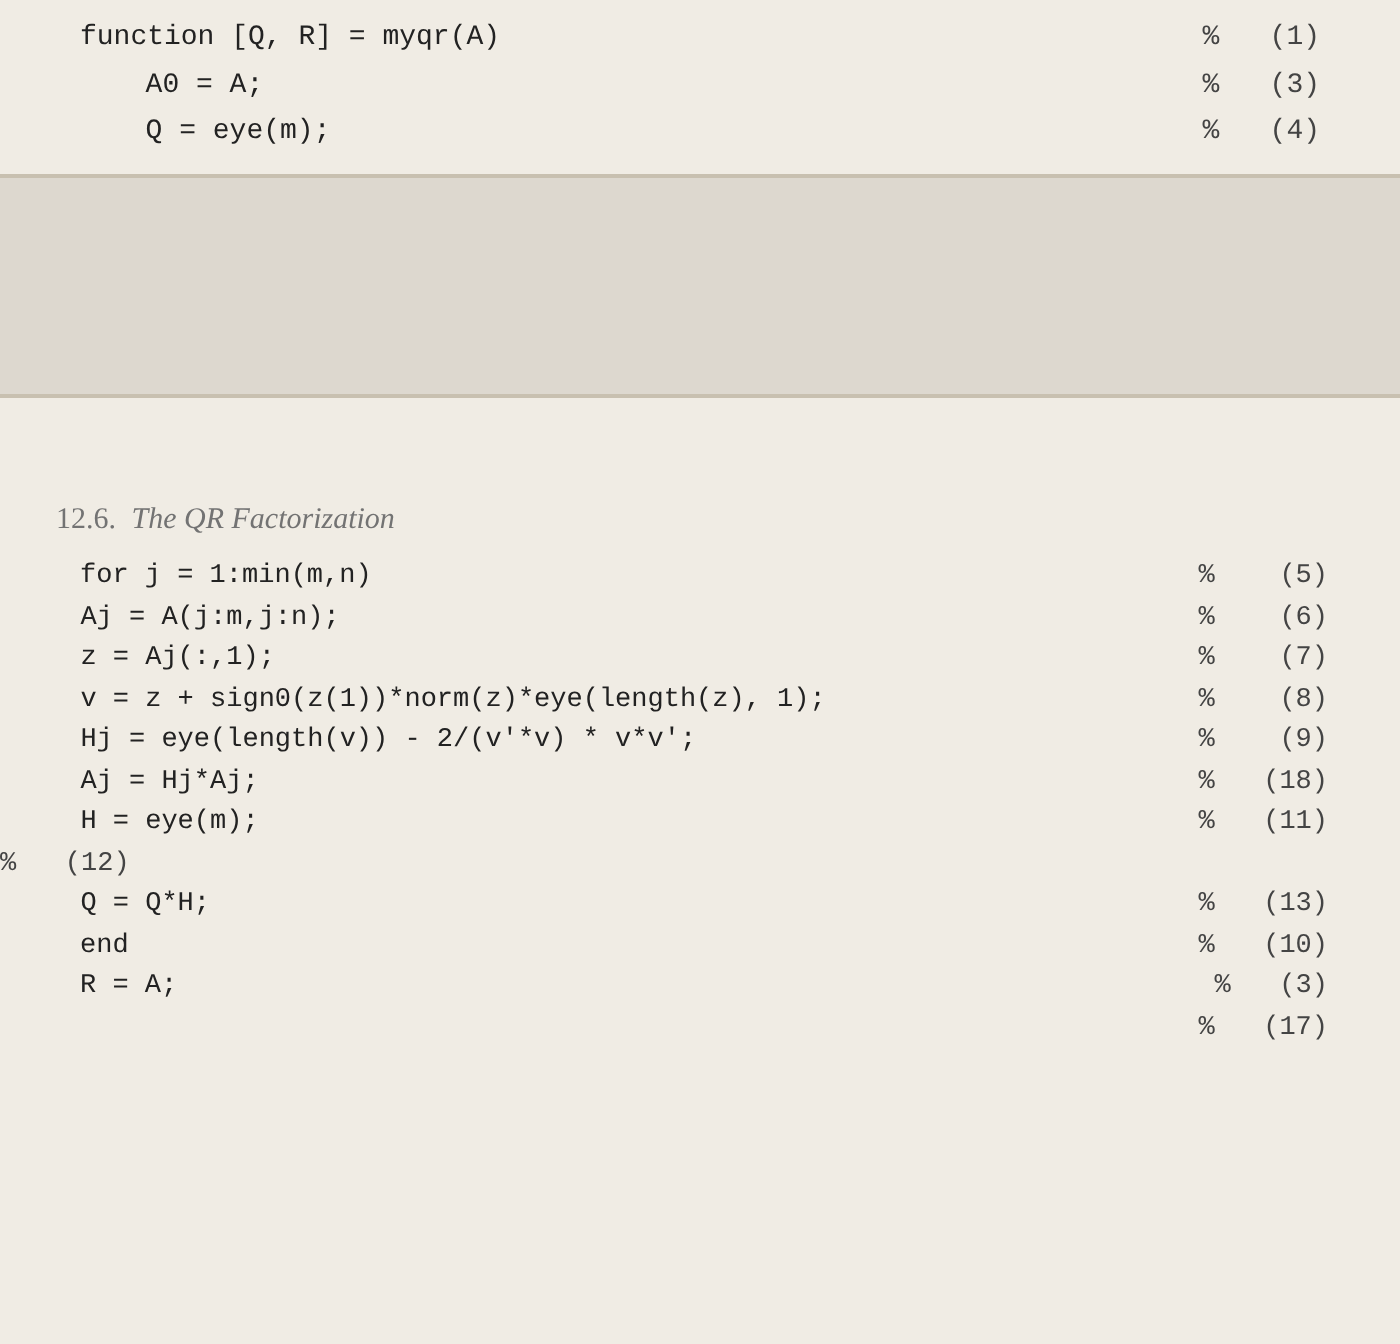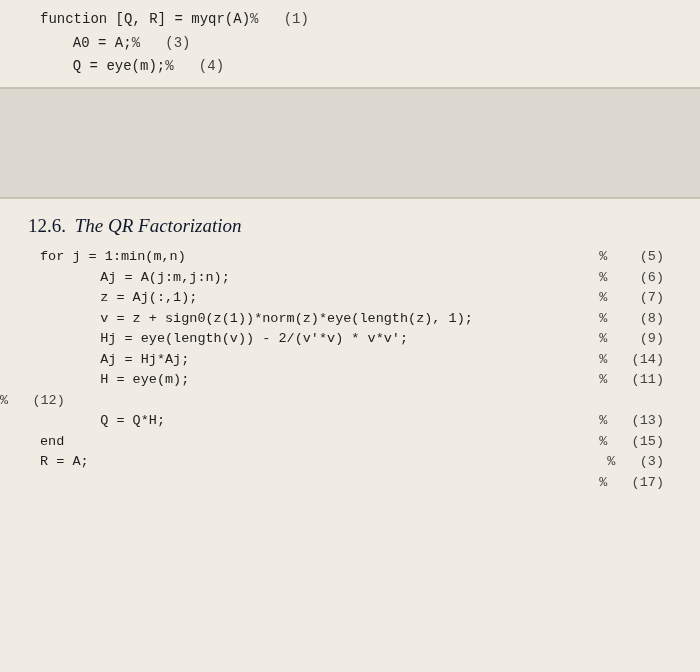--- a/index.html
+++ b/index.html
@@ -28,21 +28,21 @@
     .top-code-block {
       background-color: #f0ece4;
       padding: 8px 0 8px 0;
       position: relative;
       border-bottom: 2px solid #c8c0b0;
     }
 
     .code-line {
       display: flex;
       align-items: baseline;
-      justify-content: flex-start;
+      justify-content: space-between;
       padding: 1px 0;
       font-size: 14px;
       line-height: 1.55;
     }
 
     .code-text {
       padding-left: 40px;
       color: #222;
       white-space: pre;
     }
@@ -67,24 +67,25 @@
     }
 
     
     .bottom-section {
       background-color: #f0ece4;
       padding: 10px 0;
     }
 
     .section-title {
       font-family: Georgia, 'Times New Roman', serif;
-      font-size: 19px;
-      color: #0f172a;
+      font-size: 15px;
+      color: #737373;
       padding: 6px 0 10px 28px;
       font-style: normal;
+      margin-top: 37px;
     }
 
     .section-title .section-num {
       font-style: normal;
       margin-right: 4px;
     }
 
     .section-title .section-name {
       font-style: italic;
     }
@@ -96,21 +97,21 @@
     .code-line-bottom {
       display: flex;
       align-items: flex-start;
       justify-content: space-between;
       padding: 0;
       font-size: 13.5px;
       line-height: 1.52;
     }
 
     .code-text-bottom {
-      padding-left: 84px;
+      padding-left: 24px;
       color: #222;
       white-space: pre;
     }
 
     .code-text-bottom.indent-less {
       padding-left: 40px;
     }
 
     .line-comment-bottom {
       padding-right: 36px;
@@ -169,41 +170,41 @@
         <span class="line-comment-bottom">%    (8)</span>
       </div>
 
       <div class="code-line-bottom">
         <span class="code-text-bottom">  Hj = eye(length(v)) - 2/(v'*v) * v*v';</span>
         <span class="line-comment-bottom">%    (9)</span>
       </div>
 
       <div class="code-line-bottom">
         <span class="code-text-bottom">  Aj = Hj*Aj;</span>
-        <span class="line-comment-bottom">%   (14)</span>
+        <span class="line-comment-bottom">%   (18)</span>
       </div>
 
       <div class="code-line-bottom">
         <span class="code-text-bottom">  H = eye(m);</span>
         <span class="line-comment-bottom">%   (11)</span>
       </div>
 
       <div class="code-line-bottom">
         <span class="line-comment-bottom">%   (12)</span>
       </div>
 
       <div class="code-line-bottom">
         <span class="code-text-bottom">  Q = Q*H;</span>
         <span class="line-comment-bottom">%   (13)</span>
       </div>
 
 
       <div class="code-line-bottom">
         <span class="code-text-bottom indent-less">end</span>
-        <span class="line-comment-bottom">%   (15)</span>
+        <span class="line-comment-bottom">%   (10)</span>
       </div>
 
       <div class="code-line-bottom">
         <span class="code-text-bottom indent-less">R = A;</span>
         <span class="line-comment-bottom">%   (3)</span>
       </div>
 
       <div class="code-line-bottom">
         <span class="code-text-bottom"></span>
         <span class="line-comment-bottom">%   (17)</span>

